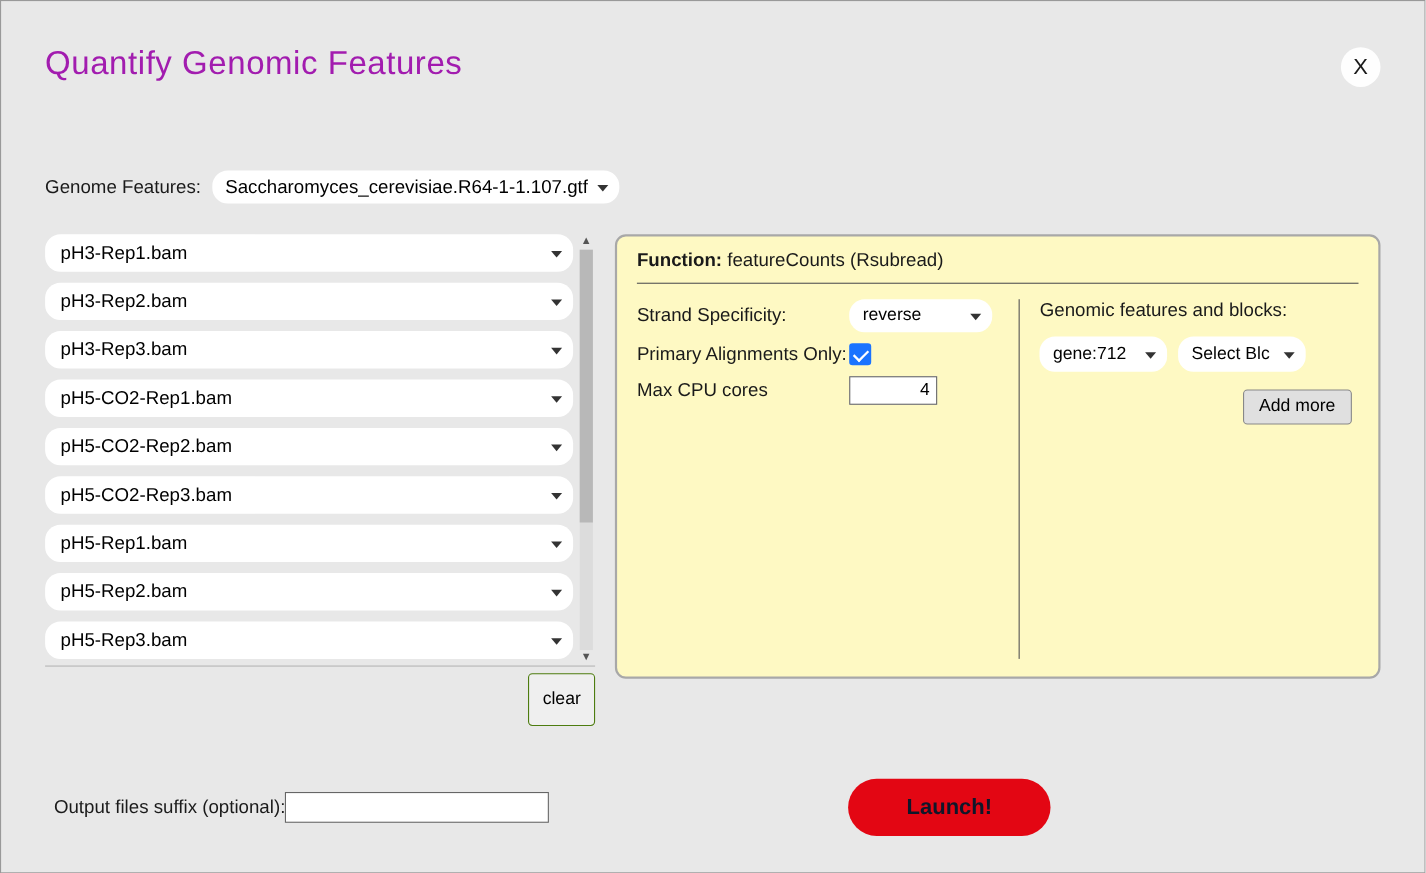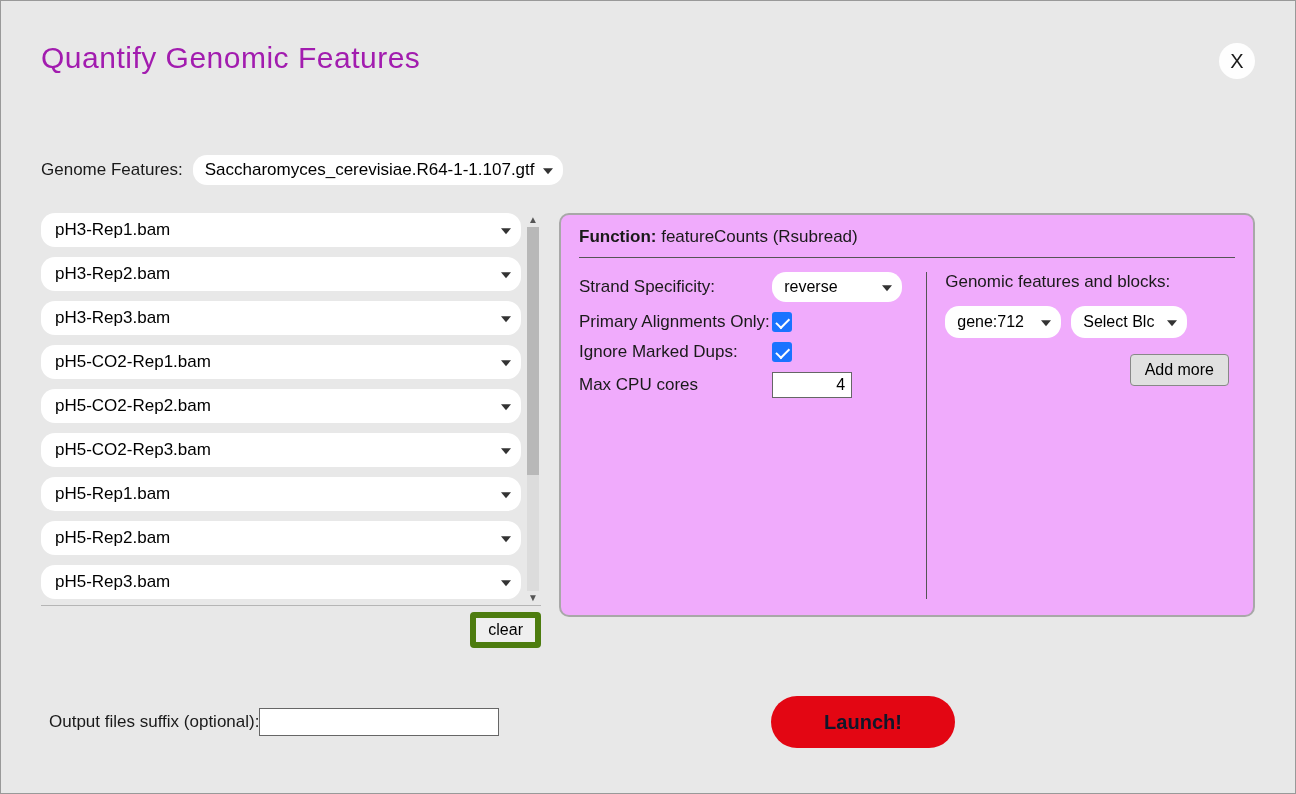--- a/index.html
+++ b/index.html
@@ -136,31 +136,31 @@
     height: 68%;
     background: #b8b8b8;
   }
   .clear-row {
     display: flex;
     justify-content: flex-end;
     margin-top: 6px;
   }
   .clear-btn {
     background: #efefef;
-    border: 6px solid #4d7c0f;
+    border: 1px solid #4d7c0f;
     border-radius: 4px;
-    padding: 3px 12px;
+    padding: 14px 12px;
     font-size: 16px;
     cursor: pointer;
   }
 
   
   .panel {
     flex: 1;
-    background: #f0abfc;
+    background: #fef9c3;
     border: 2px solid #a8a8a8;
     border-radius: 10px;
     height: 404px;
     padding: 12px 18px 16px 18px;
     display: flex;
     flex-direction: column;
   }
   .panel-head {
     font-size: 17px;
     padding-bottom: 10px;
@@ -344,26 +344,20 @@
             <div class="ctrl reverse-select">
               <span class="select-wrap">
                 <select class="pill-select">
                   <option>reverse</option>
                 </select>
               </span>
             </div>
           </div>
           <div class="opt-row">
             <label>Primary Alignments Only:</label>
-            <div class="ctrl">
-                <span class="chk"></span>
-              </div>
-          </div>
-          <div class="opt-row">
-            <label>Ignore Marked Dups:</label>
             <div class="ctrl">
                 <span class="chk"></span>
               </div>
           </div>
           <div class="opt-row">
             <label>Max CPU cores</label>
             <div class="ctrl">
                 <input class="num-input" value="4" style="">
               </div>
           </div>

